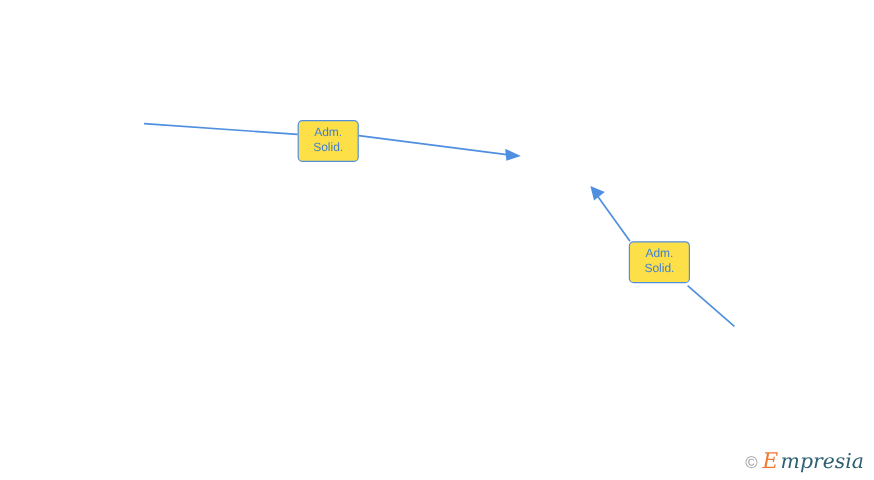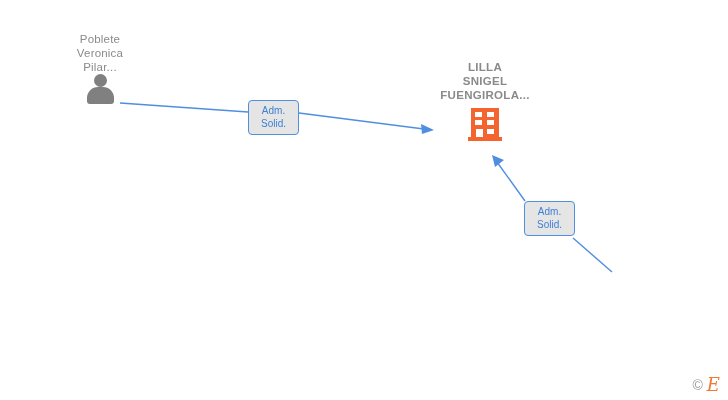--- a/index.html
+++ b/index.html
@@ -108,21 +108,21 @@
     width: 7px;
     height: 8px;
     background: #ffffff;
   }
 
   
   .rel-box {
     position: absolute;
     border: 1px solid #4f8fe0;
     border-radius: 4px;
-    background: #e5e5e5;
+    background: #fde047;
     color: #3f7fd4;
     font-size: 10px;
     line-height: 12.5px;
     padding: 4px 7px;
     text-align: center;
     white-space: pre-line;
     box-sizing: border-box;
   }
 
   
@@ -165,51 +165,28 @@
 
     <line x1="299" y1="113" x2="424" y2="129" stroke="#4f8fe0" stroke-width="1.4"></line>
     <polygon points="434,130 421,124 422,134" fill="#4f8fe0"></polygon>
 
     <line x1="612" y1="272" x2="573" y2="238" stroke="#4f8fe0" stroke-width="1.4"></line>
 
     <line x1="525" y1="201" x2="497" y2="162" stroke="#4f8fe0" stroke-width="1.4"></line>
     <polygon points="492,155 504,160 495,167" fill="#4f8fe0"></polygon>
   </svg>
 
-  <div class="node" style="left:48px; top:32px; width:104px;">
-    <div class="person-label">Poblete
-Veronica
-Pilar...</div>
-    <div class="person-icon">
-      <div class="head"></div>
-      <div class="body"></div>
-    </div>
-  </div>
 
-  <div class="node" style="left:405px; top:60px; width:160px;">
-    <div class="company-label">LILLA
-SNIGEL
-FUENGIROLA...</div>
-    <div class="building-icon">
-      <div class="tower"></div>
-      <div class="win" style="left:7px; top:4px;"></div>
-      <div class="win" style="left:19px; top:4px;"></div>
-      <div class="win" style="left:7px; top:12px;"></div>
-      <div class="win" style="left:19px; top:12px;"></div>
-      <div class="door"></div>
-      <div class="win" style="left:19px; top:21px;"></div>
-      <div class="base"></div>
-    </div>
-  </div>
 
 
   <div class="rel-box" style="left:248px; top:100px; width:51px;">Adm.
 Solid.</div>
 
   <div class="rel-box" style="left:524px; top:201px; width:51px;">Adm.
 Solid.</div>
 
   <div class="watermark">
     <span class="copy">©</span>
     <span class="brand-e">E</span>
+    <span class="brand-rest">mpresia</span>
   </div>
 
 </div>
 
 </body></html>

